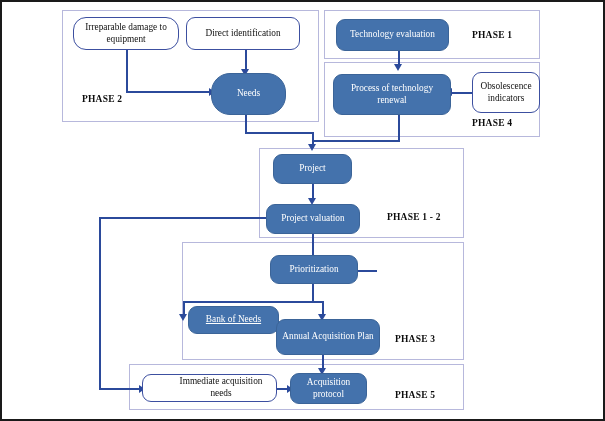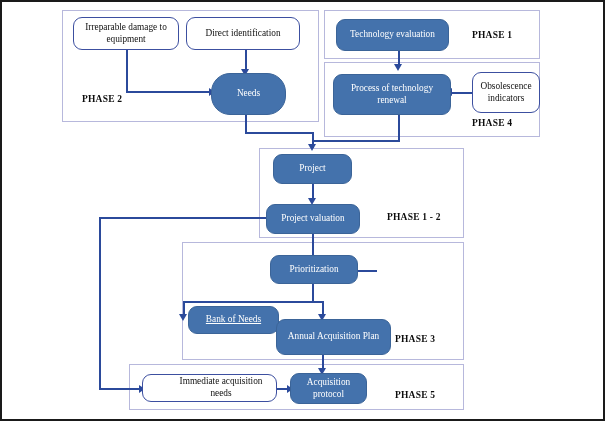--- a/index.html
+++ b/index.html
@@ -152,40 +152,40 @@
   <div class="arrow down" style="left:177px;top:312px;"></div>
   <div class="seg v" style="left:320px;top:299px;height:15px;"></div>
   <div class="arrow down" style="left:316px;top:312px;"></div>
 
   <div class="seg v" style="left:320px;top:352px;height:16px;"></div>
   <div class="arrow down" style="left:316px;top:366px;"></div>
 
   <div class="seg h" style="left:274px;top:386px;width:14px;"></div>
   <div class="arrow thin-right" style="left:285px;top:383px;"></div>
 
-  <div class="node hollow" style="left:71px;top:15px;width:106px;height:33px;">Irreparable damage to equipment</div>
+  <div class="node hollow" style="left:71px;top:15px;width:106px;height:33px;border-radius:13px;">Irreparable damage to equipment</div>
 
   <div class="node hollow" style="left:184px;top:15px;width:114px;height:33px;">Direct identification</div>
 
   <div class="node filled" style="left:209px;top:71px;width:75px;height:42px;border-radius:19px;">Needs</div>
 
   <div class="node filled" style="left:334px;top:17px;width:113px;height:32px;">Technology evaluation</div>
 
   <div class="node filled" style="left:331px;top:72px;width:118px;height:41px;">Process of technology renewal</div>
 
   <div class="node hollow" style="left:470px;top:70px;width:68px;height:41px;">Obsolescence indicators</div>
 
   <div class="node filled" style="left:271px;top:152px;width:79px;height:30px;">Project</div>
 
   <div class="node filled" style="left:264px;top:202px;width:94px;height:30px;">Project valuation</div>
 
   <div class="node filled" style="left:268px;top:253px;width:88px;height:29px;">Prioritization</div>
 
 
   <div class="node filled" style="left:186px;top:304px;width:91px;height:28px;text-decoration:underline;">Bank of Needs</div>
 
-  <div class="node filled" style="left:274px;top:317px;width:115px;height:36px;">Annual  Acquisition Plan</div>
+  <div class="node filled" style="left:274px;top:317px;width:104px;height:36px;">Annual  Acquisition Plan</div>
 
   <div class="node hollow" style="left:140px;top:372px;width:135px;height:28px;padding-left:27px;">Immediate acquisition needs</div>
 
   <div class="node filled" style="left:288px;top:371px;width:77px;height:31px;">Acquisition protocol</div>
 
 </div>
 
 </body></html>

